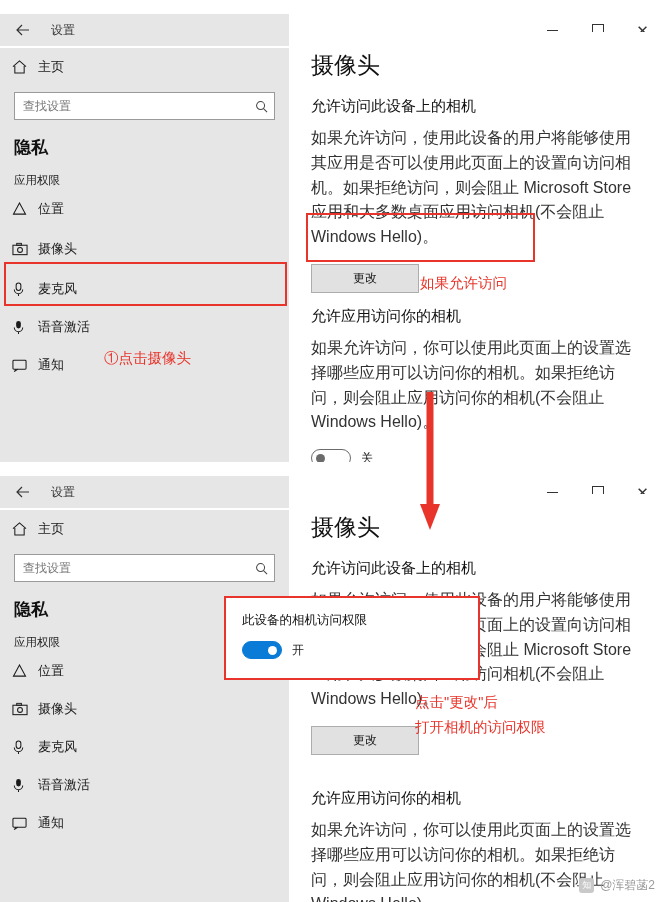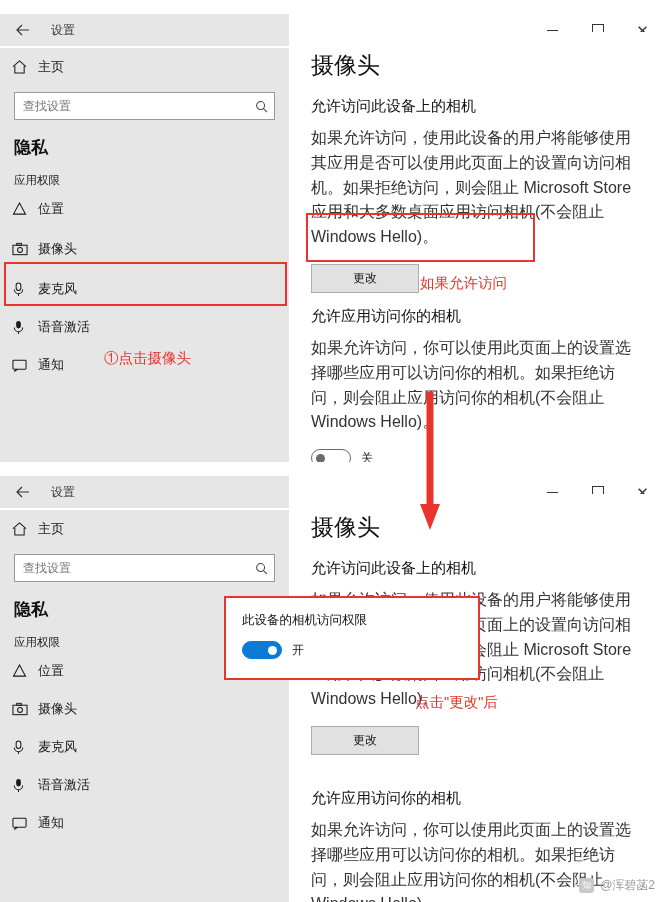--- a/index.html
+++ b/index.html
@@ -507,20 +507,21 @@
 
   <div class="popup" style="left:224px; top:134px; width:256px; height:84px;">
     <div class="popup-title">此设备的相机访问权限</div>
     <div class="toggle-row">
       <div class="toggle on"></div>
       <div class="toggle-label">开</div>
     </div>
   </div>
 
   <div class="annot" style="left:415px; top:231px;">点击"更改"后</div>
+  <div class="annot" style="left:415px; top:256px;">打开相机的访问权限</div>
 
   <div class="watermark">
     <span class="wm-badge">知</span>
     <span>@浑碧菡2</span>
   </div>
 </div>
 
 <div class="arrow-wrap">
   <svg width="24" height="140" viewBox="0 0 24 140">
     <path d="M12 0 L12 118" stroke="#e8342a" stroke-width="7" fill="none"></path>

